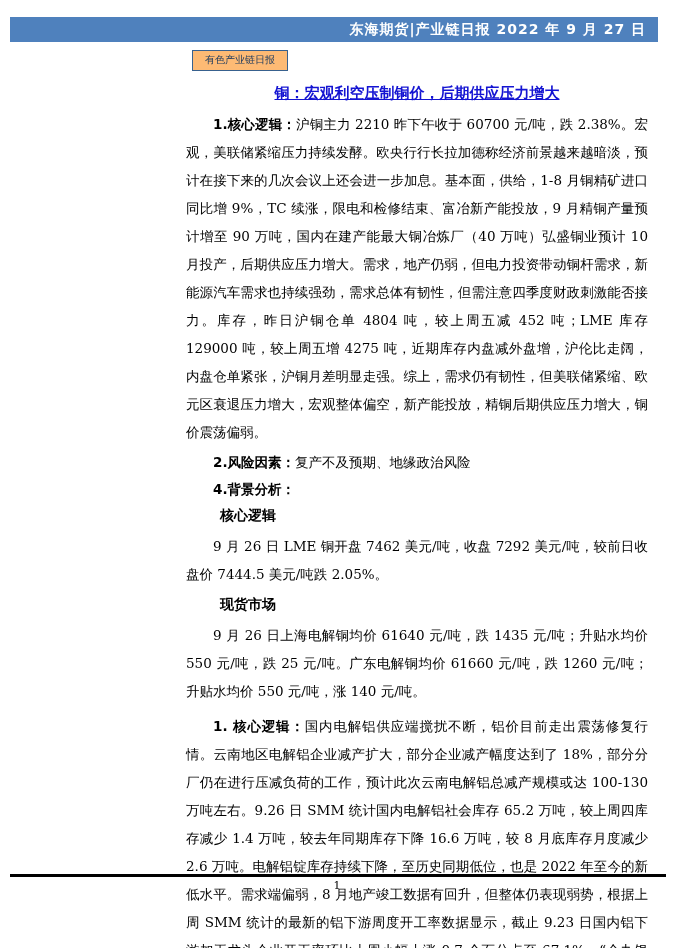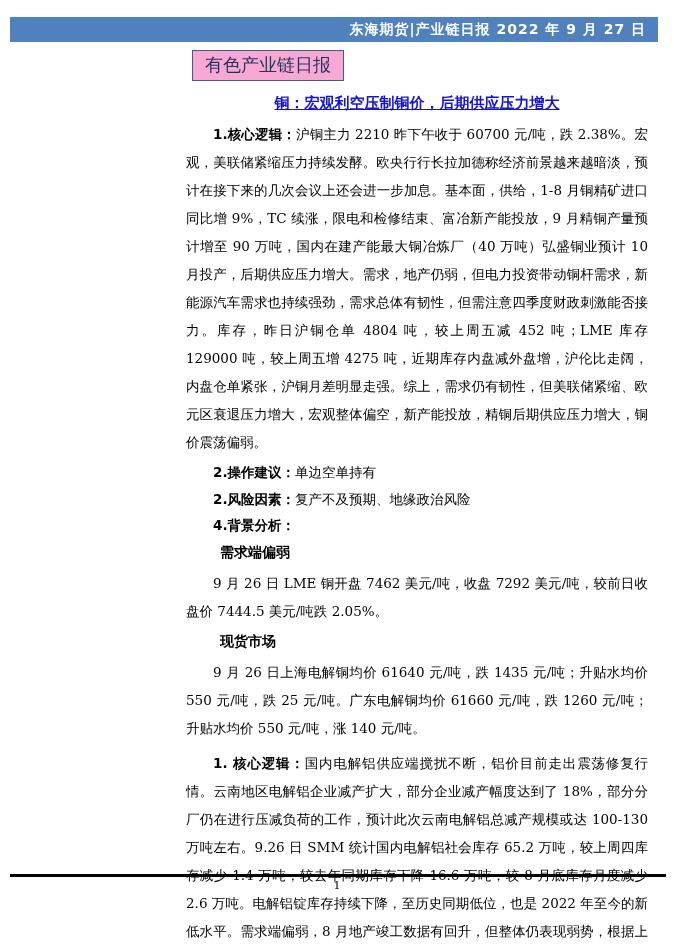--- a/index.html
+++ b/index.html
@@ -13,22 +13,22 @@
     font-family:"DejaVu Sans", sans-serif;font-weight:bold;font-size:14px;
     line-height:25px;text-align:right;padding-right:12px;letter-spacing:1px;
   }
   .sidebar{position:absolute;left:15px;top:60px;width:165px;font-family:"DejaVu Sans", sans-serif;}
   .sidebar .group{font-weight:bold;font-size:13px;}
   .sidebar .role{margin-top:23px;font-weight:bold;font-size:13px;}
   .sidebar .name{margin-top:2px;font-weight:bold;font-size:13px;}
   .sidebar .license{margin-top:7px;font-size:12px;}
   .main{position:absolute;left:186px;top:33px;width:462px;}
   .tag{
-    display:inline-block;margin:17px 0 0 6px;background:#f9a8d4;border:1px solid #38618e;
-    color:#17375e;font-family:"DejaVu Sans", sans-serif;font-size:18px;padding:2px 12px 3px;
+    display:inline-block;margin:17px 0 0 6px;background:#fdba74;border:1px solid #38618e;
+    color:#17375e;font-family:"DejaVu Sans", sans-serif;font-size:10px;padding:2px 12px 3px;
   }
   .sec-title{
     text-align:center;color:#1414d2;font-family:"DejaVu Sans", sans-serif;font-weight:bold;
     font-size:15px;text-decoration:underline;margin:13px 0 0;
   }
   .sec-title.second{margin-top:11px;}
   p.body{font-size:13.5px;line-height:28px;text-align:justify;text-indent:2em;margin:7px 0 0;}
   p.item{font-size:13.5px;line-height:20.5px;text-indent:2em;margin:6px 0 0;}
   .lbl{font-family:"DejaVu Sans", sans-serif;font-weight:bold;}
   .subhead{font-family:"DejaVu Sans", sans-serif;font-weight:bold;font-size:14px;margin:8px 0 0 34px;}
@@ -46,27 +46,26 @@
 
 
   <div class="main">
 
     <span class="tag">有色产业链日报</span>
 
     <div class="sec-title">铜：宏观利空压制铜价，后期供应压力增大</div>
 
     <p class="body"><span class="lbl">1.核心逻辑：</span><span>沪铜主力 2210 昨下午收于 60700 元/吨，跌 2.38%。宏观，美联储紧缩压力持续发酵。欧央行行长拉加德称经济前景越来越暗淡，预计在接下来的几次会议上还会进一步加息。基本面，供给，1-8 月铜精矿进口同比增 9%，TC 续涨，限电和检修结束、富冶新产能投放，9 月精铜产量预计增至 90 万吨，国内在建产能最大铜冶炼厂（40 万吨）弘盛铜业预计 10 月投产，后期供应压力增大。需求，地产仍弱，但电力投资带动铜杆需求，新能源汽车需求也持续强劲，需求总体有韧性，但需注意四季度财政刺激能否接力。库存，昨日沪铜仓单 4804 吨，较上周五减 452 吨；LME 库存 129000 吨，较上周五增 4275 吨，近期库存内盘减外盘增，沪伦比走阔，内盘仓单紧张，沪铜月差明显走强。综上，需求仍有韧性，但美联储紧缩、欧元区衰退压力增大，宏观整体偏空，新产能投放，精铜后期供应压力增大，铜价震荡偏弱。</span></p>
 
-    <p class="item"><span class="lbl">2.操作建议：</span><span>单边空单持有</span></p>
 
     <p class="item"><span class="lbl">2.风险因素：</span><span>复产不及预期、地缘政治风险</span></p>
 
     <p class="item"><span class="lbl">4.背景分析：</span><span></span></p>
 
-    <div class="subhead">需求端偏弱</div>
+    <div class="subhead">核心逻辑</div>
     <p class="body">9 月 26 日 LME 铜开盘 7462 美元/吨，收盘 7292 美元/吨，较前日收盘价 7444.5 美元/吨跌 2.05%。</p>
 
     <div class="subhead">现货市场</div>
     <p class="body">9 月 26 日上海电解铜均价 61640 元/吨，跌 1435 元/吨；升贴水均价 550 元/吨，跌 25 元/吨。广东电解铜均价 61660 元/吨，跌 1260 元/吨；升贴水均价 550 元/吨，涨 140 元/吨。</p>
 
 
     <p class="body"><span class="lbl">1. 核心逻辑：</span><span>国内电解铝供应端搅扰不断，铝价目前走出震荡修复行情。云南地区电解铝企业减产扩大，部分企业减产幅度达到了 18%，部分分厂仍在进行压减负荷的工作，预计此次云南电解铝总减产规模或达 100-130 万吨左右。9.26 日 SMM 统计国内电解铝社会库存 65.2 万吨，较上周四库存减少 1.4 万吨，较去年同期库存下降 16.6 万吨，较 8 月底库存月度减少 2.6 万吨。电解铝锭库存持续下降，至历史同期低位，也是 2022 年至今的新低水平。需求端偏弱，8 月地产竣工数据有回升，但整体仍表现弱势，根据上周 SMM 统计的最新的铝下游周度开工率数据显示，截止 9.23 日国内铝下游加工龙头企业开工率环比上周小幅上涨 0.7 个百分点至 67.1%。“金九银十”旺季效应仍未显现。供应及电解铝成本端给予铝价支撑，需求有好转预期的情况下，铝价或将偏强震荡。</span></p>
 
     <p class="item"><span class="lbl">2. 操作建议：</span><span>多单持有/止盈</span></p>
 

